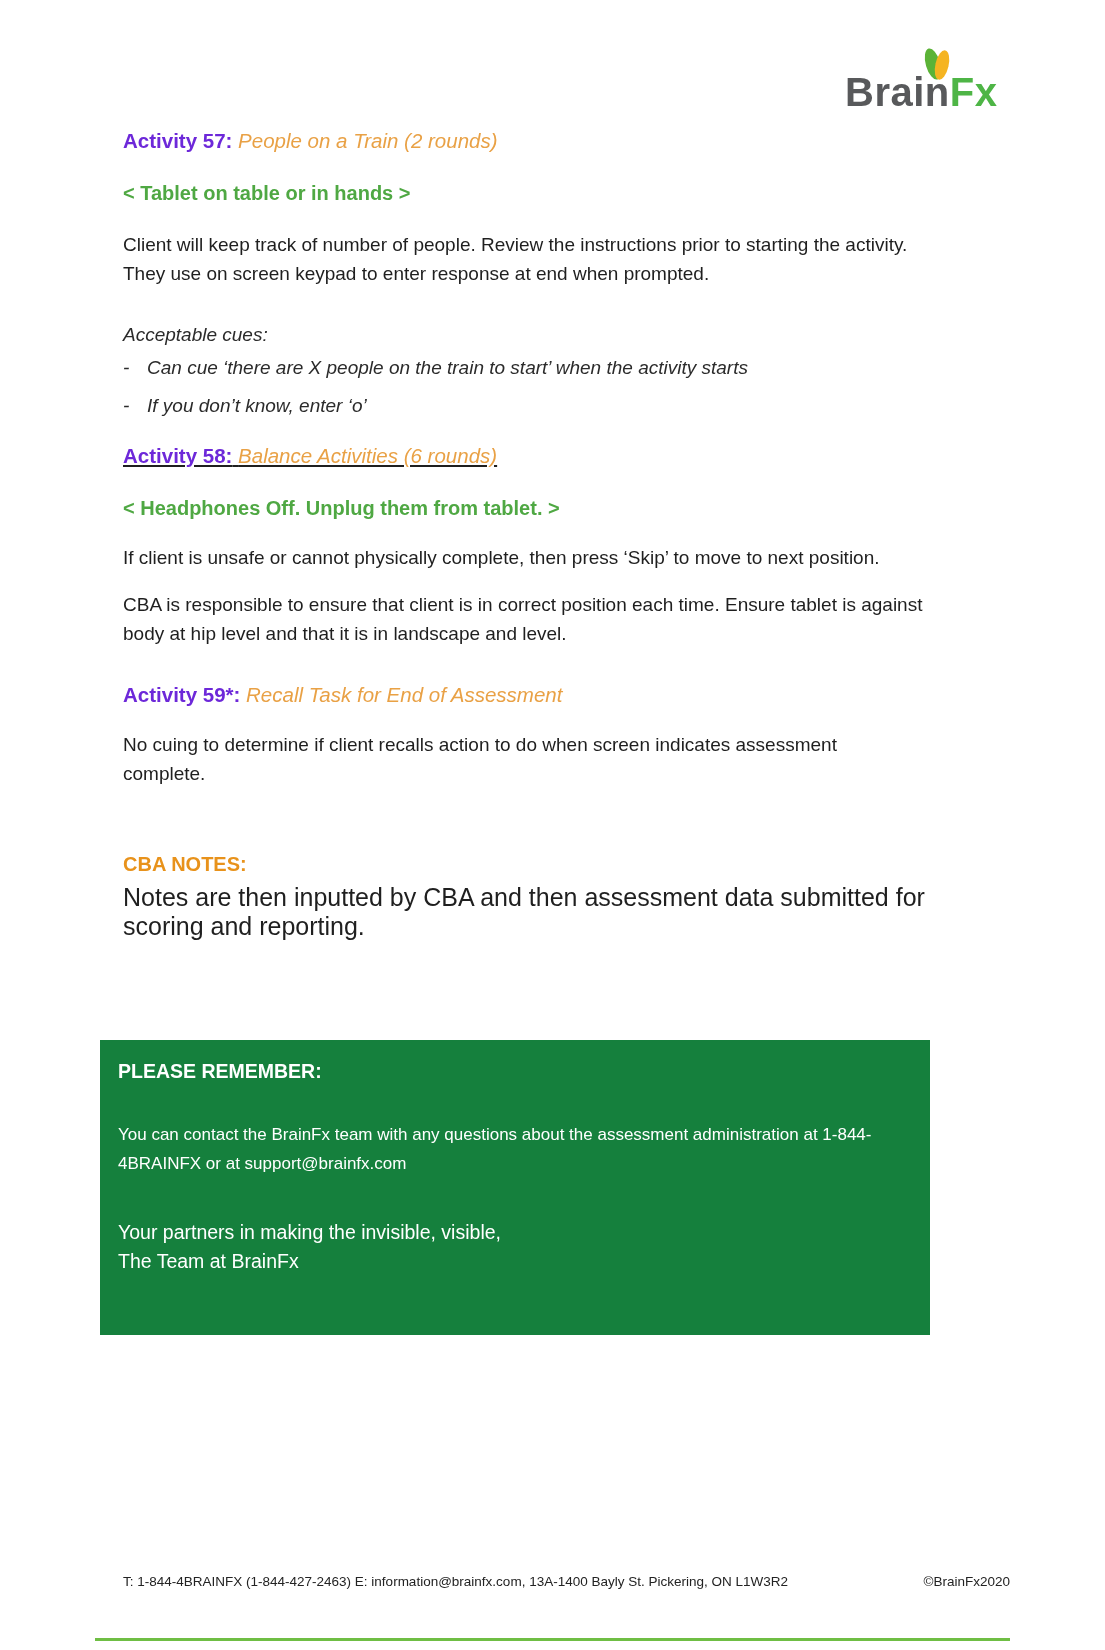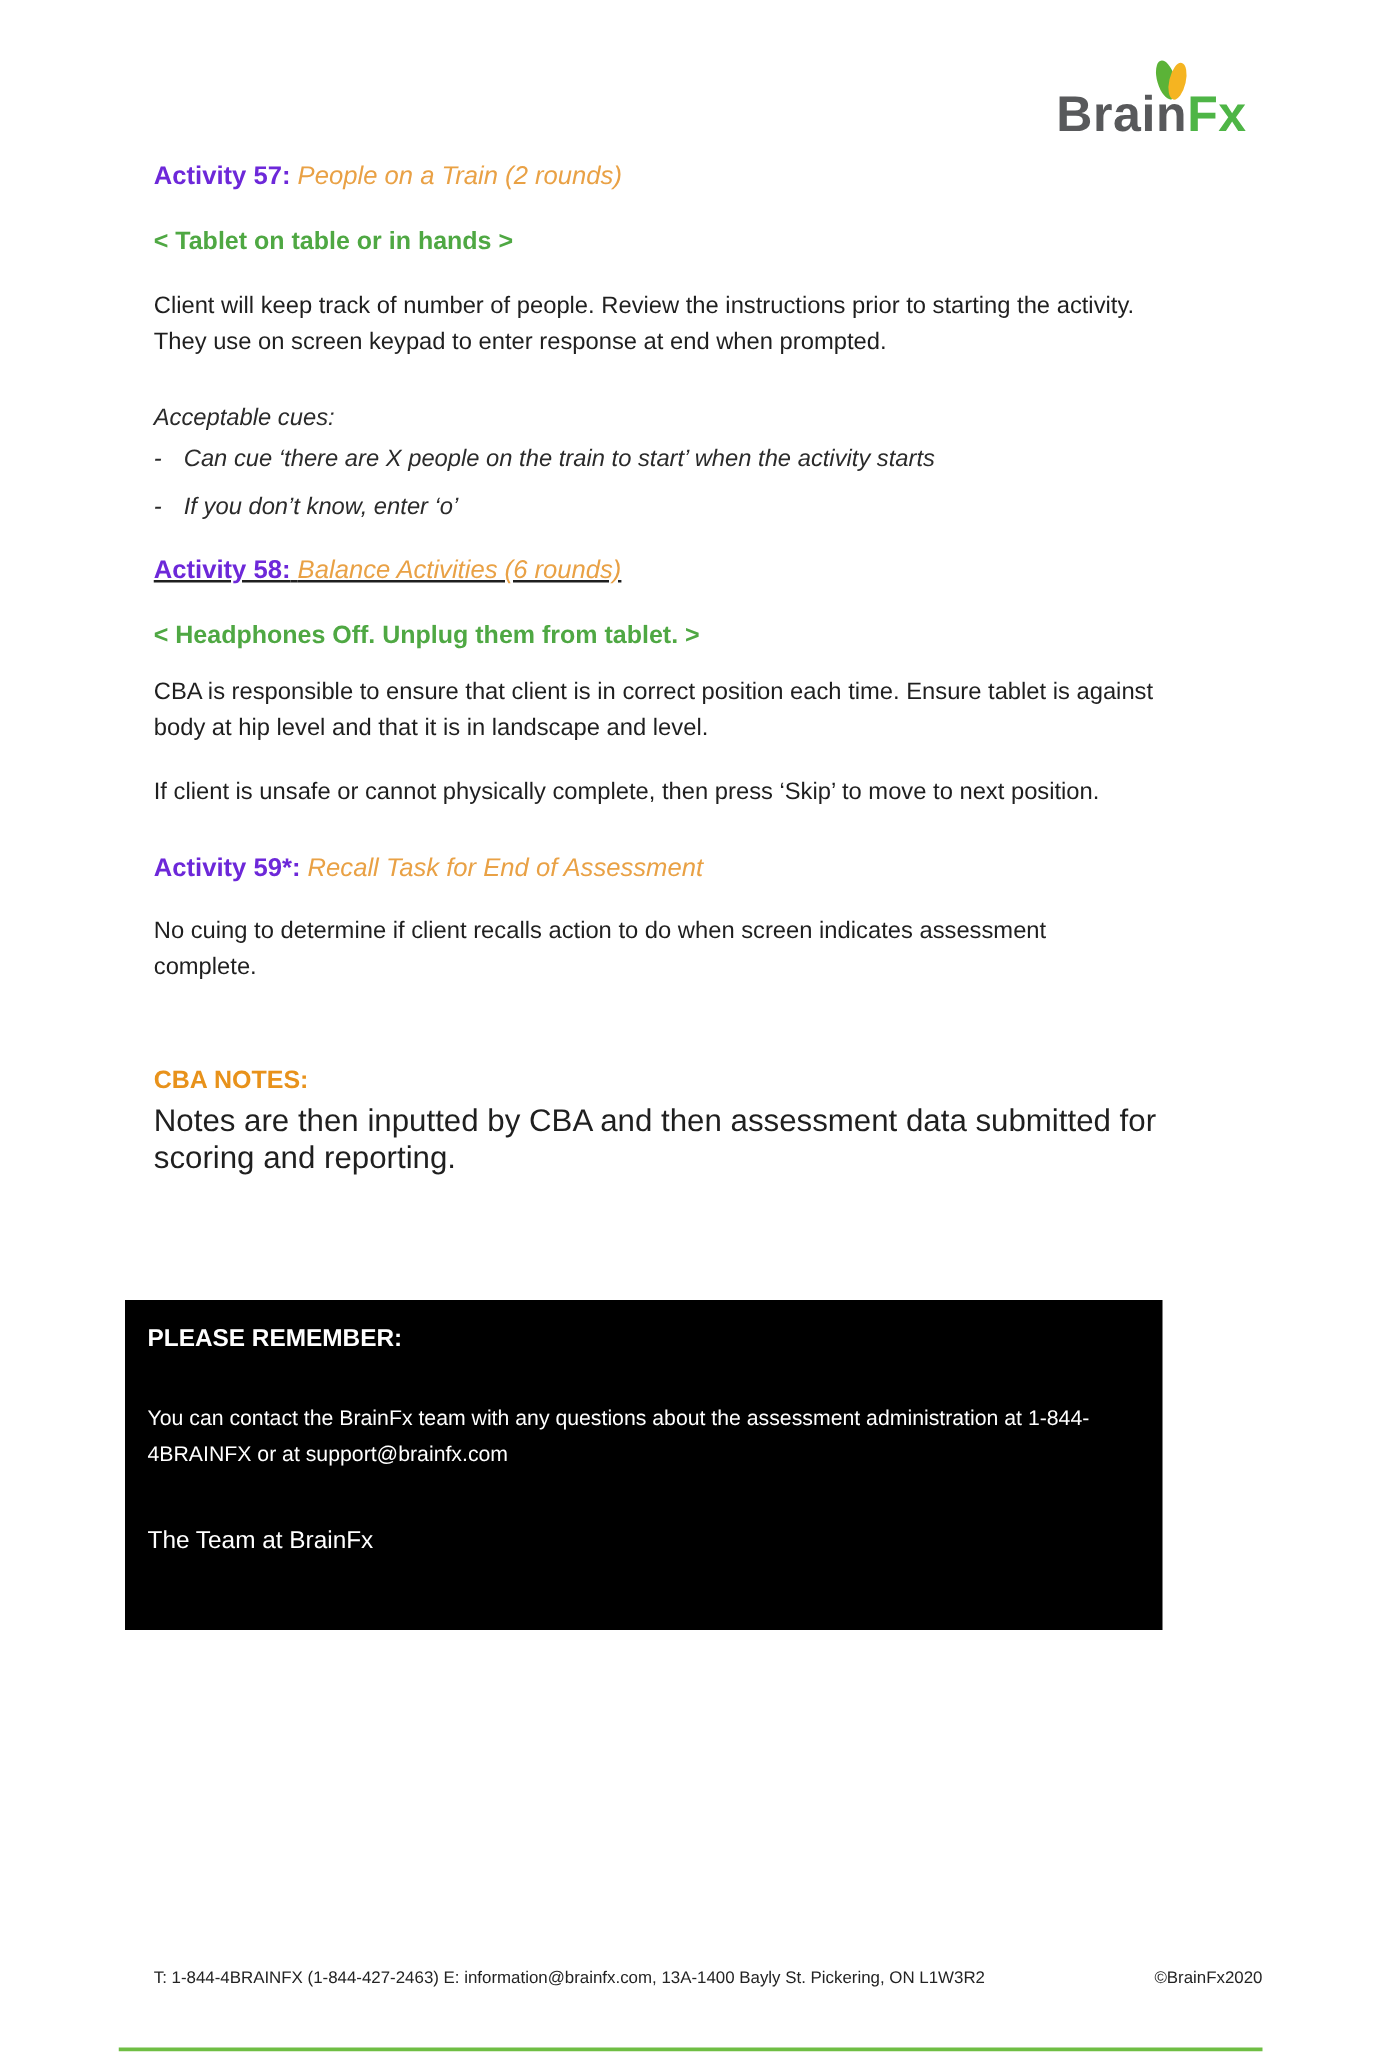--- a/index.html
+++ b/index.html
@@ -29,22 +29,22 @@
   .cue-dash{width:24px;flex:0 0 24px;}
   .h58{margin-top:18px;text-decoration:underline;}
   .para-58a{margin-top:18px;}
   .para-58b{margin-top:22px;}
   .h59{margin-top:34px;}
   .para-59{margin-top:22px;}
   .cba-heading{margin-top:62px;font-size:20px;line-height:29px;font-weight:bold;color:#E8921B;}
   .cba-body{margin-top:4px;font-size:25px;line-height:29px;max-width:810px;}
   
   .remember-box{
-    position:absolute;left:100px;top:1040px;width:830px;height:264px;
-    background:#000000;color:#ffffff;box-sizing:border-box;
+    position:absolute;left:100px;top:1040px;width:830px;height:295px;
+    background:#15803d;color:#ffffff;box-sizing:border-box;
     padding:18px 55px 0 18px;
   }
   .remember-heading{font-size:19.5px;font-weight:bold;line-height:26px;}
   .remember-body1{margin-top:36px;font-size:17px;line-height:29px;max-width:775px;}
   .remember-body2{margin-top:40px;font-size:19.5px;line-height:29px;}
   
   .footer{
     position:absolute;left:123px;top:1574px;width:887px;
     display:flex;justify-content:space-between;
     font-size:13.5px;color:#232323;
@@ -90,39 +90,40 @@
       <span>If you don’t know, enter ‘o’</span>
     </div>
 
     <div class="activity-heading h58">
       <span class="activity-label">Activity 58:</span>
       <span class="activity-title">Balance Activities (6 rounds)</span>
     </div>
 
     <div class="setup-line">&lt; Headphones Off. Unplug them from tablet. &gt;</div>
 
+    <div class="body-para para-58b">If client is unsafe or cannot physically complete, then press ‘Skip’ to move to next position.</div>
     <div class="body-para para-58a">CBA is responsible to ensure that client is in correct position each time. Ensure tablet is against body at hip level and that it is in landscape and level.</div>
-    <div class="body-para para-58b">If client is unsafe or cannot physically complete, then press ‘Skip’ to move to next position.</div>
 
     <div class="activity-heading h59">
       <span class="activity-label">Activity 59*:</span>
       <span class="activity-title">Recall Task for End of Assessment</span>
     </div>
 
     <div class="body-para para-59">No cuing to determine if client recalls action to do when screen indicates assessment complete.</div>
 
     <div class="cba-heading">CBA NOTES:</div>
     <div class="body-para cba-body">Notes are then inputted by CBA and then assessment data submitted for scoring and reporting.</div>
 
   </div>
 
   <div class="remember-box">
     <div class="remember-heading">PLEASE REMEMBER:</div>
     <div class="remember-body1">You can contact the BrainFx team with any questions about the assessment administration at 1-844-4BRAINFX or at support@brainfx.com</div>
     <div class="remember-body2">
+      <div>Your partners in making the invisible, visible,</div>
       <div>The Team at BrainFx</div>
     </div>
   </div>
 
   <div class="footer">
     <span>T: 1-844-4BRAINFX  (1-844-427-2463) E: information@brainfx.com, 13A-1400 Bayly St. Pickering, ON L1W3R2</span>
     <span>©BrainFx2020</span>
   </div>
 
   <div class="bottom-rule"></div>

